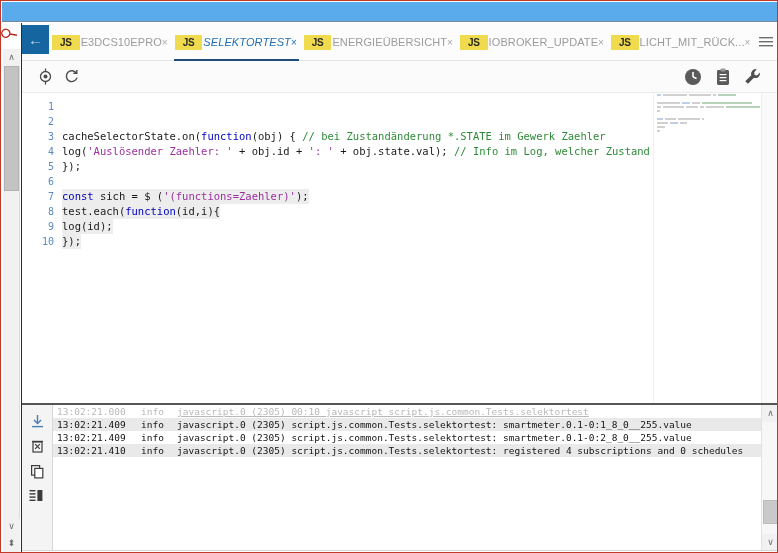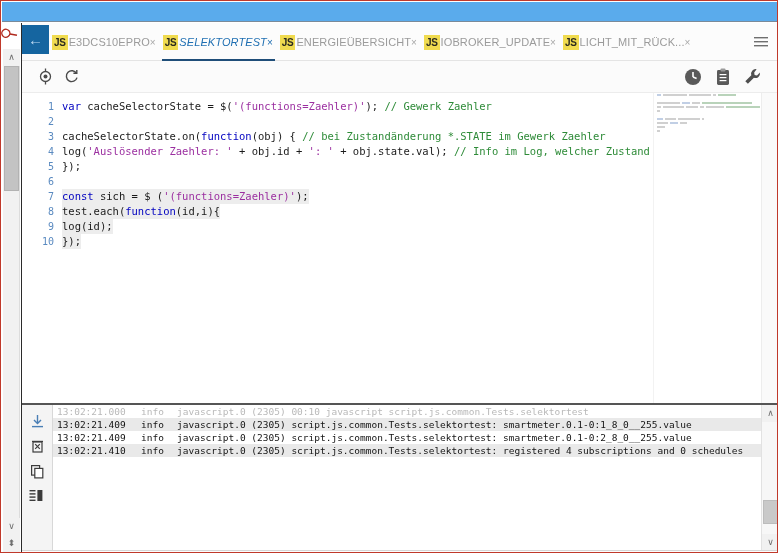--- a/index.html
+++ b/index.html
@@ -91,21 +91,21 @@
     height: 38px;
     position: relative;
     cursor: pointer;
     flex: 0 0 auto;
   }
   .tab .js-badge {
     background: #f0db4f;
     color: #2b2b1f;
     font-weight: bold;
     font-size: 10px;
-    padding: 2px 2px;
+    padding: 2px 8px;
     line-height: 11px;
     letter-spacing: -0.3px;
     margin-right: 1px;
     font-family: "Liberation Sans", sans-serif;
     flex: 0 0 auto;
   }
   .tab .tab-label {
     font-size: 11px;
     color: #9b9b9b;
     letter-spacing: 0.1px;
@@ -388,21 +388,21 @@
       </div>
       <div class="tb-icon-right">
         <svg width="20" height="20" viewBox="0 0 20 20">
           <path d="M13.6 2.2a4.6 4.6 0 0 0-5.3 6l-6 6 2.6 2.6 6-6a4.6 4.6 0 0 0 6-5.3l-2.9 2.9-2.4-.4-.4-2.4z" fill="#4f4f4f"></path>
         </svg>
       </div>
     </div>
 
     <div id="editor-wrap">
       <div id="code-area">
-          <div class="code-line"><span class="gutter">1</span><span class="code-text"><span class="kw">var </span><span class="plain">cacheSelectorState = $(</span><span class="str">'(functions=Zaehler)'</span><span class="plain">); </span><span class="cmt">// Gewerk Zaehler</span></span></div>
+          <div class="code-line"><span class="gutter">1</span></div>
           <div class="code-line"><span class="gutter">2</span><span class="code-text"></span></div>
           <div class="code-line"><span class="gutter">3</span><span class="code-text"><span class="plain">cacheSelectorState.on(</span><span class="kw">function</span><span class="plain">(obj) { </span><span class="cmt">// bei Zustandänderung *.STATE im Gewerk Zaehler</span></span></div>
           <div class="code-line"><span class="gutter">4</span><span class="code-text"><span class="plain">log(</span><span class="str">'Auslösender Zaehler: '</span><span class="plain"> + obj.id + </span><span class="str">': '</span><span class="plain"> + obj.state.val); </span><span class="cmt">// Info im Log, welcher Zustand sich</span></span></div>
           <div class="code-line"><span class="gutter">5</span><span class="code-text"><span class="plain">});</span></span></div>
           <div class="code-line"><span class="gutter">6</span><span class="code-text"></span></div>
           <div class="code-line"><span class="gutter">7</span><span class="code-text hl"><span class="kw">const </span><span class="plain">sich = $ (</span><span class="str">'(functions=Zaehler)'</span><span class="plain">);</span></span></div>
           <div class="code-line"><span class="gutter">8</span><span class="code-text hl"><span class="plain">test.each(</span><span class="kw">function</span><span class="plain">(id,i){</span></span></div>
           <div class="code-line"><span class="gutter">9</span><span class="code-text hl"><span class="plain">log(id);</span></span></div>
           <div class="code-line"><span class="gutter">10</span><span class="code-text hl"><span class="plain">});</span></span></div>
         </div>
@@ -487,21 +487,21 @@
           </svg>
         </div>
       </div>
 
       <div id="log-table-wrap">
         <table id="log-table">
           <tbody id="log-tbody">
               <tr class=" clipped">
                 <td class="ts">13:02:21.000</td>
                 <td class="lvl">info</td>
-                <td class="msg" style="white-space: pre-line;">javascript.0 (2305) 00:10 javascript script.js.common.Tests.selektortest</td>
+                <td class="msg" style="white-space: pre-line; text-decoration: underline;">javascript.0 (2305) 00:10 javascript script.js.common.Tests.selektortest</td>
               </tr>
               <tr class="alt">
                 <td class="ts">13:02:21.409</td>
                 <td class="lvl">info</td>
                 <td class="msg" style="white-space: pre-line;">javascript.0 (2305) script.js.common.Tests.selektortest: smartmeter.0.1-0:1_8_0__255.value</td>
               </tr>
               <tr>
                 <td class="ts">13:02:21.409</td>
                 <td class="lvl">info</td>
                 <td class="msg" style="white-space: pre-line;">javascript.0 (2305) script.js.common.Tests.selektortest: smartmeter.0.1-0:2_8_0__255.value</td>

